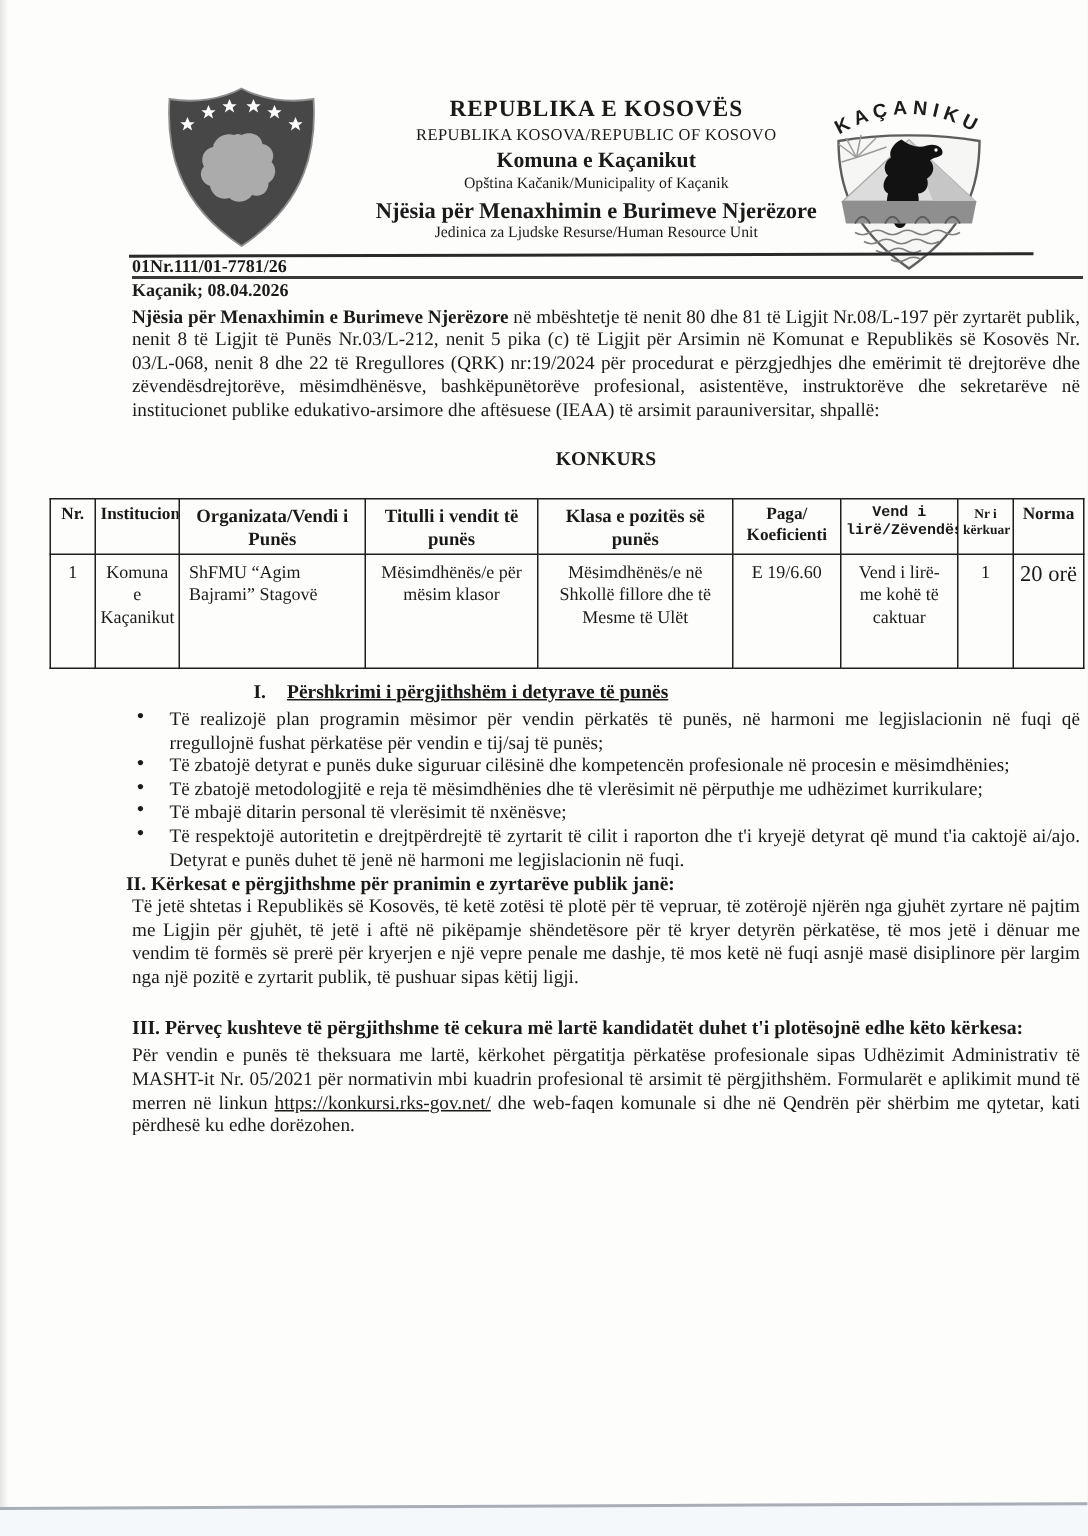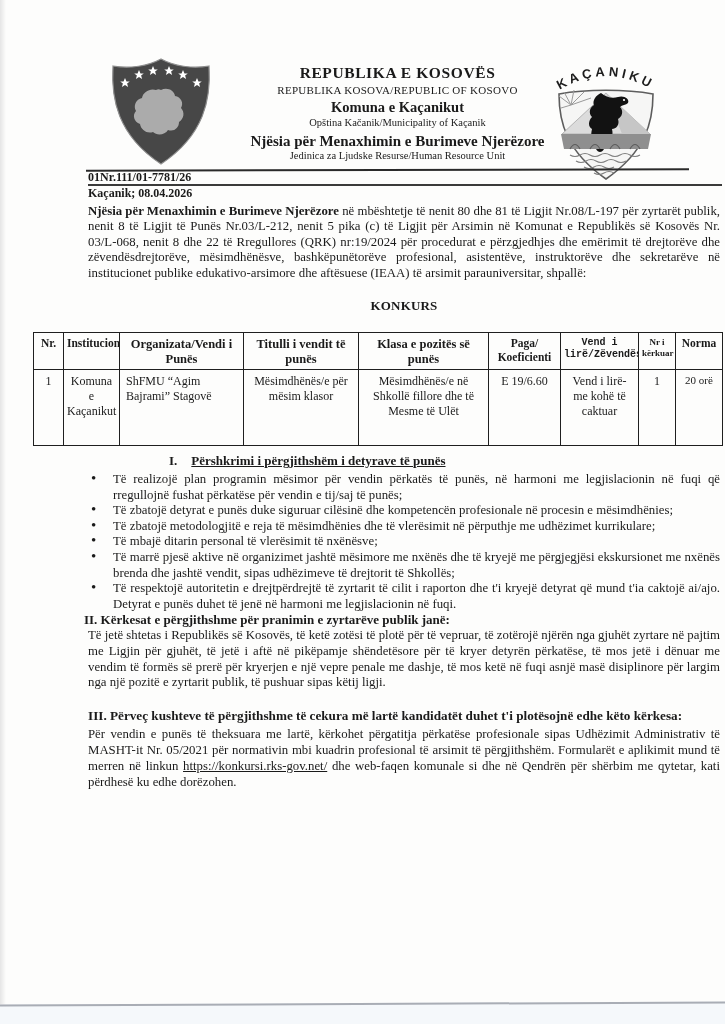--- a/index.html
+++ b/index.html
@@ -43,21 +43,21 @@
     border:1.7px solid #1f1f1f;
     padding:2px 3px;vertical-align:top;text-align:center;
     overflow:hidden;
   }
   table.vacancy th{font-weight:bold;font-size:11.5px;line-height:1.2;padding-top:4px;}
   table.vacancy th:nth-child(3),table.vacancy th:nth-child(4),table.vacancy th:nth-child(5){font-size:12.5px;}
   table.vacancy th:nth-child(7){font-size:10px;font-family:Liberation Mono, monospace;}
   table.vacancy th:nth-child(8){font-size:9px;}
   table.vacancy td{font-size:12px;line-height:1.25;height:69px;padding-top:4px;}
   table.vacancy td.org{text-align:left;padding-left:6px;}
-  table.vacancy td:nth-child(9){font-size:11px;}
+  table.vacancy td:nth-child(9){font-size:15px;}
   
   .sec1-head{margin-top:7px;margin-left:81px;font-size:13px;font-weight:bold;}
   .sec1-head .num{margin-right:14px;}
   .sec1-head .txt{text-decoration:underline;}
   ul.duties{list-style:none;margin:3px 0 0 0;padding:0;}
   ul.duties li{
     position:relative;padding-left:25px;margin:0;
     font-size:12.8px;line-height:15.6px;text-align:justify;
   }
   ul.duties li::before{
@@ -193,21 +193,20 @@
 
     <div class="sec1-head">
       <span class="num">I.</span><span class="txt">Përshkrimi i përgjithshëm i detyrave të punës</span>
     </div>
 
     <ul class="duties">
       <li>Të realizojë plan programin mësimor për vendin përkatës të punës, në harmoni me legjislacionin në fuqi që rregullojnë fushat përkatëse për vendin e tij/saj të punës;</li>
       <li>Të zbatojë detyrat e punës duke siguruar cilësinë dhe kompetencën profesionale në procesin e mësimdhënies;</li>
       <li>Të zbatojë metodologjitë e reja të mësimdhënies dhe të vlerësimit në përputhje me udhëzimet kurrikulare;</li>
       <li>Të mbajë ditarin personal të vlerësimit të nxënësve;</li>
-      <li>Të marrë pjesë aktive në organizimet jashtë mësimore me nxënës dhe të kryejë me përgjegjësi ekskursionet me nxënës brenda dhe jashtë vendit, sipas udhëzimeve të drejtorit të Shkollës;</li>
       <li>Të respektojë autoritetin e drejtpërdrejtë të zyrtarit të cilit i raporton dhe t'i kryejë detyrat që mund t'ia caktojë ai/ajo. Detyrat e punës duhet të jenë në harmoni me legjislacionin në fuqi.</li>
     </ul>
 
     <div class="sec2-head">II. Kërkesat e përgjithshme për pranimin e zyrtarëve publik janë:</div>
     <div class="sec2-body">Të jetë shtetas i Republikës së Kosovës, të ketë zotësi të plotë për të vepruar, të zotërojë njërën nga gjuhët zyrtare në pajtim me Ligjin për gjuhët, të jetë i aftë në pikëpamje shëndetësore për të kryer detyrën përkatëse, të mos jetë i dënuar me vendim të formës së prerë për kryerjen e një vepre penale me dashje, të mos ketë në fuqi asnjë masë disiplinore për largim nga një pozitë e zyrtarit publik, të pushuar sipas këtij ligji.</div>
 
     <div class="sec3-head">III. Përveç kushteve të përgjithshme të cekura më lartë kandidatët duhet t'i plotësojnë edhe këto kërkesa:</div>
     <div class="sec3-body"><span>Për vendin e punës të theksuara me lartë, kërkohet përgatitja  përkatëse profesionale sipas Udhëzimit Administrativ të MASHT-it Nr. 05/2021 për normativin mbi kuadrin profesional të arsimit të përgjithshëm. Formularët e aplikimit mund të merren në linkun </span><a class="doc-link">https://konkursi.rks-gov.net/</a><span> dhe web-faqen komunale si dhe në Qendrën për shërbim me qytetar, kati përdhesë ku edhe dorëzohen.</span></div>
   </div>
 

